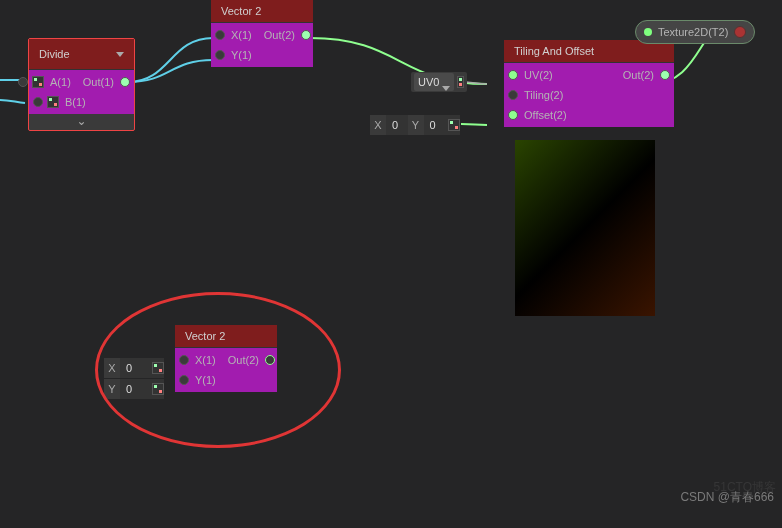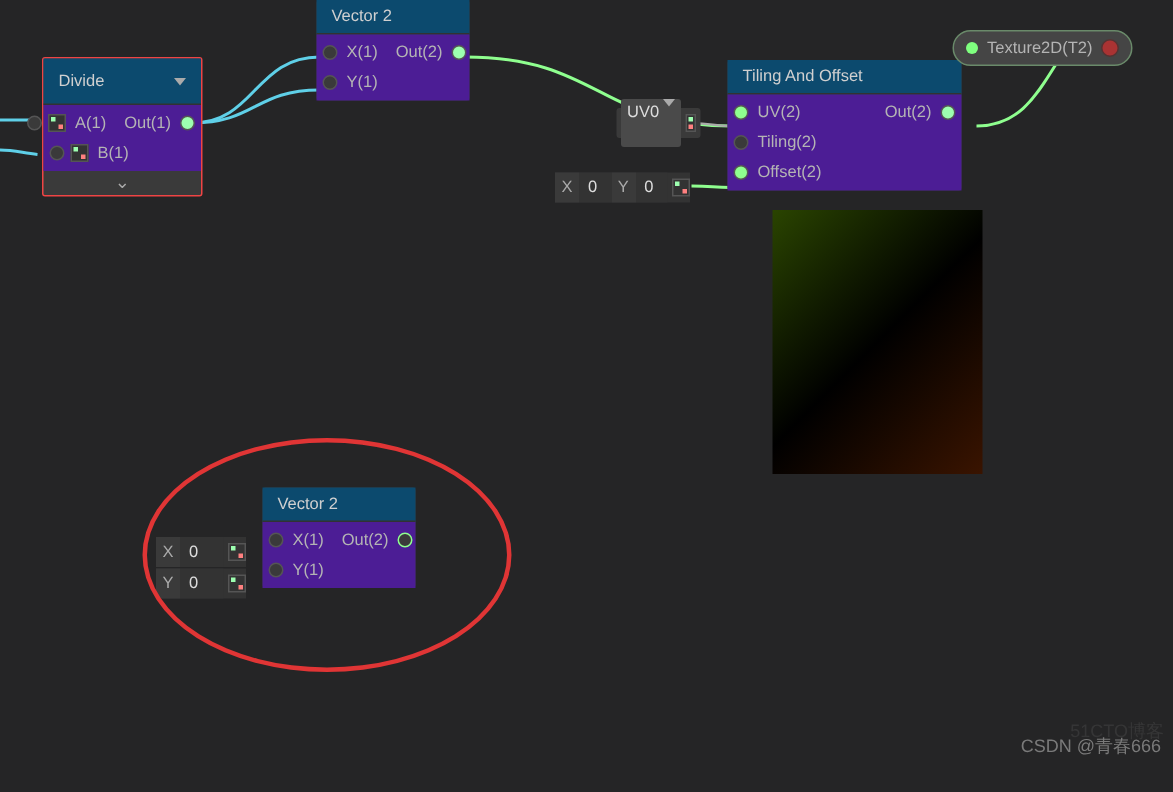--- a/index.html
+++ b/index.html
@@ -1,33 +1,33 @@
 <!DOCTYPE html>
 <html><head>
 <meta charset="utf-8">
 <style>
 html,body{margin:0;padding:0;width:782px;height:528px;background:#252526;font-family:Arial,Helvetica,sans-serif;font-size:11px;color:#b4b4b4;overflow:hidden;position:relative}
 svg.wires{position:absolute;left:0;top:0;width:782px;height:528px;pointer-events:none}
 .node{position:absolute;background:#3a3a3a;border-radius:2px}
-.node-header{background:#0c4a6e;padding:5px 10px;color:#d0d0d0;font-size:11px;border-bottom:1px solid #323232}
+.node-header{background:#7f1d1d;padding:5px 10px;color:#d0d0d0;font-size:11px;border-bottom:1px solid #323232}
 .row{display:flex;align-items:center;height:20px}
 .port-in,.port-out{width:8px;height:8px;border-radius:50%;border:1px solid #555;background:#3a3a3a}
 .port-out.filled{background:#9dffb0}
 .port-lbl{padding:0 6px;color:#b4b4b4}
-.body{background:#4c1d95;padding:2px 0}
+.body{background:#a21caf;padding:2px 0}
 .divide{border:1px solid #ef4444}
 .chev{text-align:center;color:#aaa;height:16px;font-size:12px}
 .field-row{display:flex;align-items:center;background:#333;height:20px;margin:1px 0}
 .field-lbl{width:16px;text-align:center;color:#aaa;background:#3a3a3a;height:20px;line-height:20px}
 .field-val{flex:1;padding:0 6px;color:#ddd;background:#333;height:20px;line-height:20px}
 .dot4{width:10px;height:10px;background:#333;border:1px solid #555;display:inline-block;position:relative}
 .dot4::before{content:"";position:absolute;left:1px;top:1px;width:3px;height:3px;background:#9dffb0}
 .dot4::after{content:"";position:absolute;right:1px;bottom:1px;width:3px;height:3px;background:#ff8080}
 .uv-pill{position:absolute;display:flex;align-items:center;background:#3a3a3a;border-radius:2px;height:20px}
-.uv-pill .sel{background:#4a4a4a;padding:0 4px;height:32px;line-height:18px;color:#ddd;border-radius:2px;display:flex;align-items:flex-start;gap:3px}
+.uv-pill .sel{background:#4a4a4a;padding:0 4px;height:18px;line-height:18px;color:#ddd;border-radius:2px;display:flex;align-items:flex-end;gap:3px}
 .tri{width:0;height:0;border-left:4px solid transparent;border-right:4px solid transparent;border-top:5px solid #aaa}
 .tex2d{position:absolute;background:#454545;border:1px solid #6a8a6a;border-radius:12px;height:22px;display:flex;align-items:center;padding:0 8px;gap:6px}
 .tex2d .gdot{width:8px;height:8px;border-radius:50%;background:#7fff7f}
 .tex2d .rdot{width:10px;height:10px;border-radius:50%;background:#aa3333;border:1px solid #553333}
 .preview{position:absolute;width:140px;height:176px;background:linear-gradient(135deg,#2a4400 0%,#000 50%,#3a1400 100%)}
 .ellipse{position:absolute;border:3px solid #e03535;border-radius:50%}
 .watermark{position:absolute;right:8px;bottom:22px;color:#7a7a7a;font-size:12px}
 .wm2{position:absolute;right:6px;bottom:32px;color:#555;font-size:12px;opacity:.35}
 </style>
 </head>
@@ -101,21 +101,21 @@
 <div style="position:absolute;left:370px;top:114px;width:90px">
   <div class="field-row">
     <span class="field-lbl">X</span>
     <span class="field-val">0</span>
     <span class="field-lbl">Y</span>
     <span class="field-val">0</span>
     <span class="dot4" style="margin-left:3px"></span>
   </div>
 </div>
 
-<div class="node" style="left:485px;top:40px;width:156px">
+<div class="node" style="left:504px;top:40px;width:170px">
   <div class="node-header">Tiling And Offset</div>
   <div class="body">
     <div class="row" style="justify-content:space-between;padding:0 4px">
       <span style="display:flex;align-items:center">
           <span class="port-in" style="background:#8fff8f"></span>
           <span class="port-lbl">UV(2)</span>
         </span>
       <span style="display:flex;align-items:center">
           <span class="port-lbl">Out(2)</span>
           <span class="port-out filled"></span>

